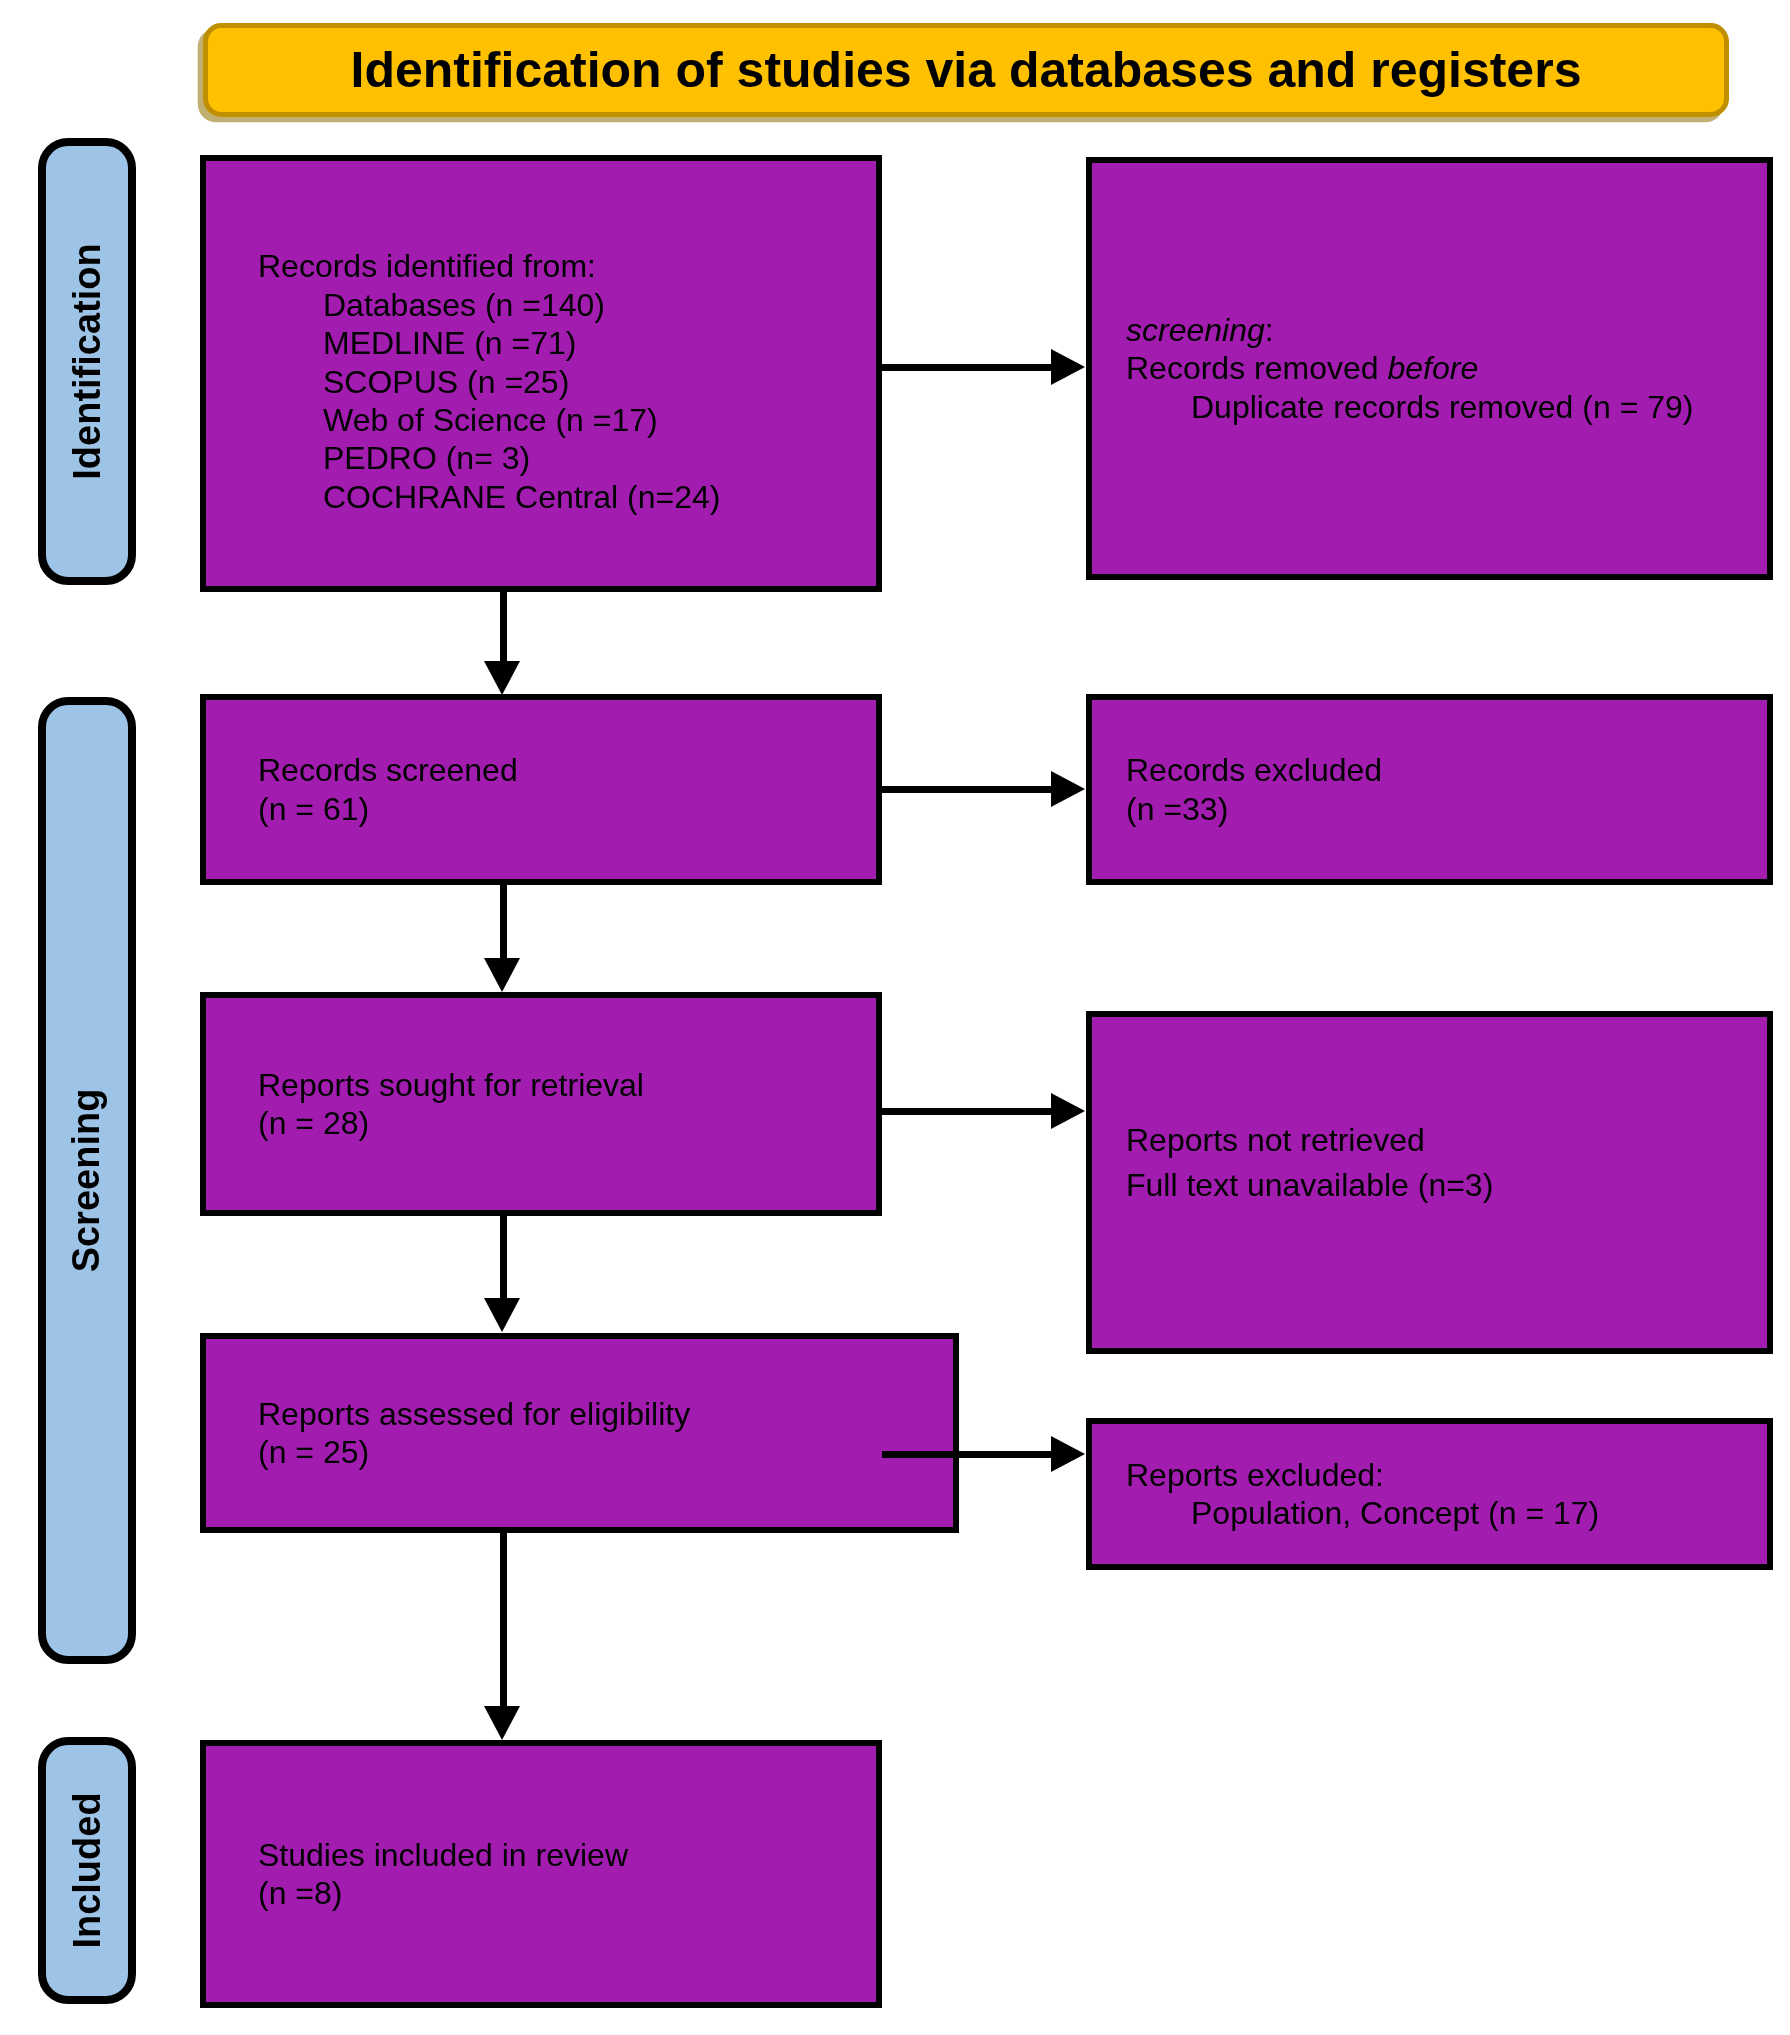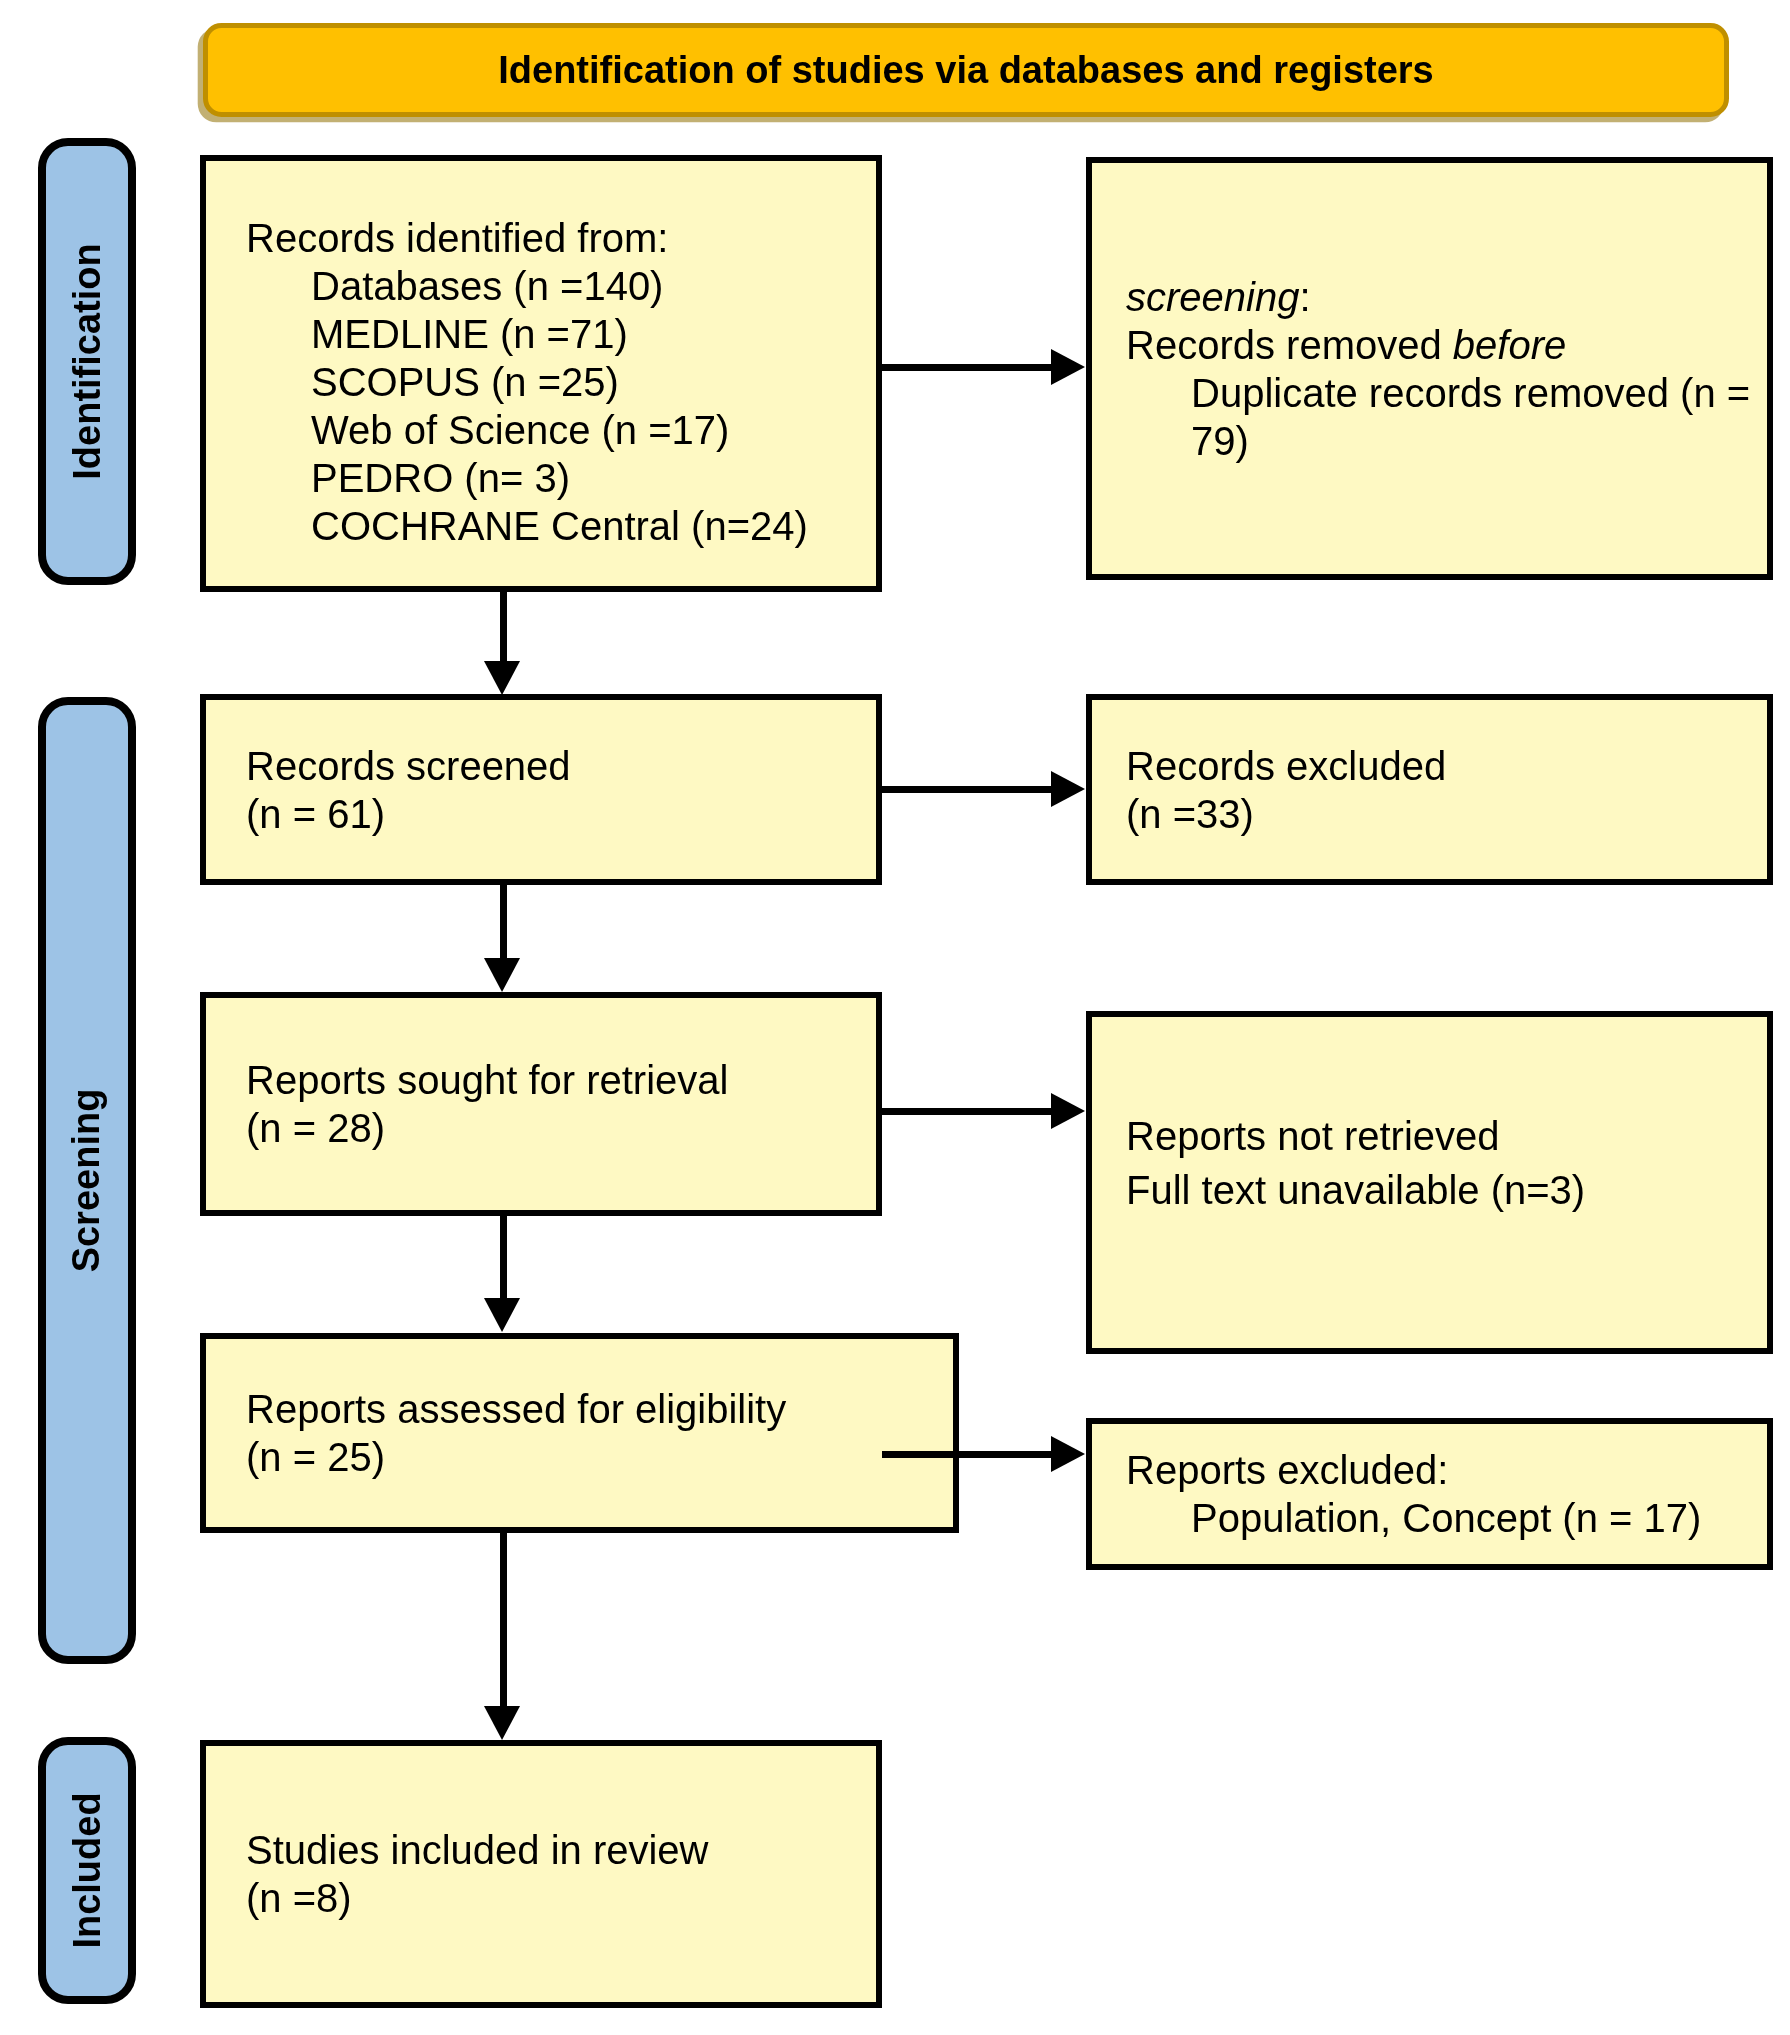--- a/index.html
+++ b/index.html
@@ -17,21 +17,21 @@
 
   
   .header-box {
     position: absolute;
     left: 203px; top: 23px;
     width: 1526px; height: 94px;
     background: var(--header-fill, #FFC000);
     border: 5.3px solid var(--header-border, #BF8F00);
     border-radius: 18.5px;
     display: flex; align-items: center; justify-content: center;
-    font-size: 38px; font-weight: bold;
+    font-size: 50px; font-weight: bold;
     box-shadow: -5.3px 5.3px 0 rgba(143, 111, 0, 0.55);
   }
 
   
   .side-box {
     position: absolute;
     left: 38px; width: 98px;
     background: var(--sidebar-fill, #9DC3E6);
     border: 8px solid var(--sidebar-border, #000);
     border-radius: 30px;
@@ -42,25 +42,25 @@
     white-space: nowrap;
     font-size: 38px; font-weight: bold;
   }
   .side-identification { top: 138px;  height: 447px;  }
   .side-screening      { top: 697px; height: 967px; }
   .side-included       { top: 1737px; height: 267px;  }
 
   
   .flow-box {
     position: absolute;
-    background: #fef9c3;
+    background: #a21caf;
     border: 6.6px solid var(--box-border, #000);
-    font-size: 40px; line-height: 1.2;
+    font-size: 32px; line-height: 1.2;
     display: flex; flex-direction: column; justify-content: center;
-    padding: 0 13px 0 40px;
+    padding: 0 13px 0 52px;
   }
   .b1 { left: 200px;  top: 155px;  width: 682px; height: 437px; padding-top: 16.5px; }
   .b2 { left: 1086px; top: 157px;  width: 687px; height: 423px; padding-left: 34px; }
   .b3 { left: 200px;  top: 694px; width: 682px; height: 191px; }
   .b4 { left: 1086px; top: 694px; width: 687px; height: 191px; padding-left: 34px; }
   .b5 { left: 200px;  top: 992px; width: 682px; height: 224px; }
   .b6 { left: 1086px; top: 1011px; width: 687px; height: 343px; padding-left: 34px; padding-bottom: 40px; gap: 6px; }
   .b7 { left: 200px;  top: 1333px; width: 759px; height: 200px; }
   .b8 { left: 1086px; top: 1418px; width: 687px; height: 152px; padding-left: 34px; }
   .b9 { left: 200px;  top: 1740px; width: 682px; height: 268px; }

